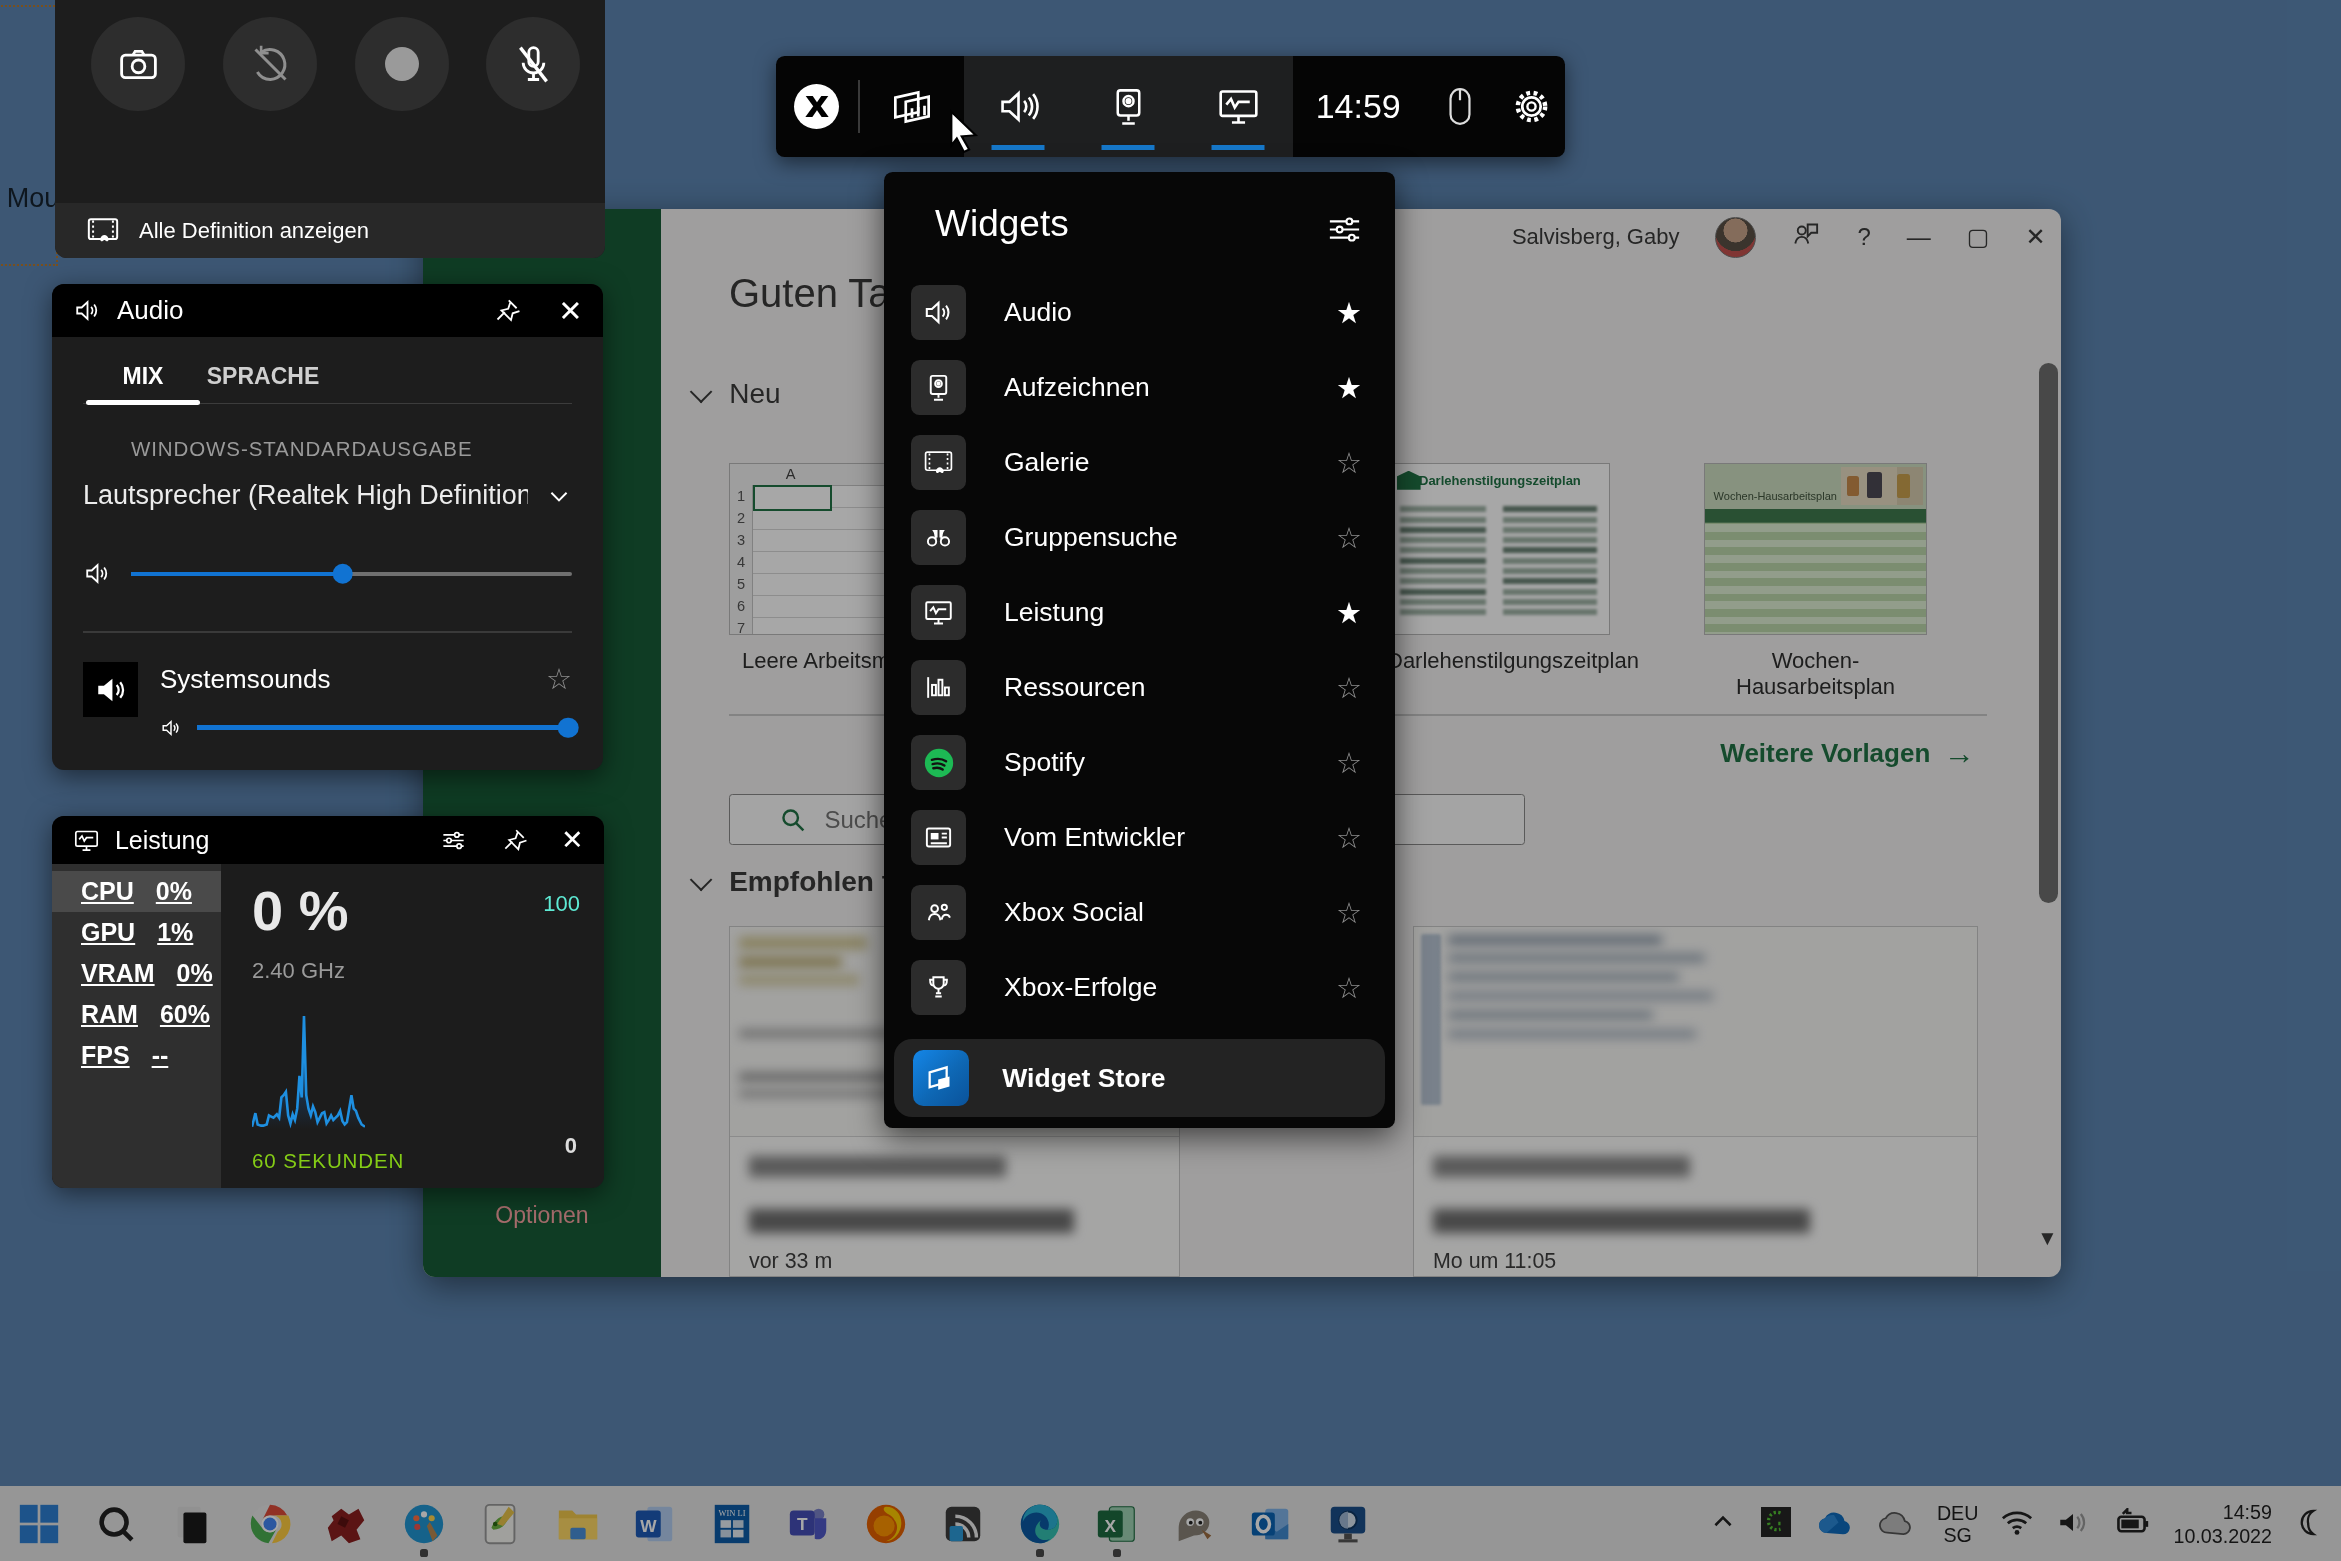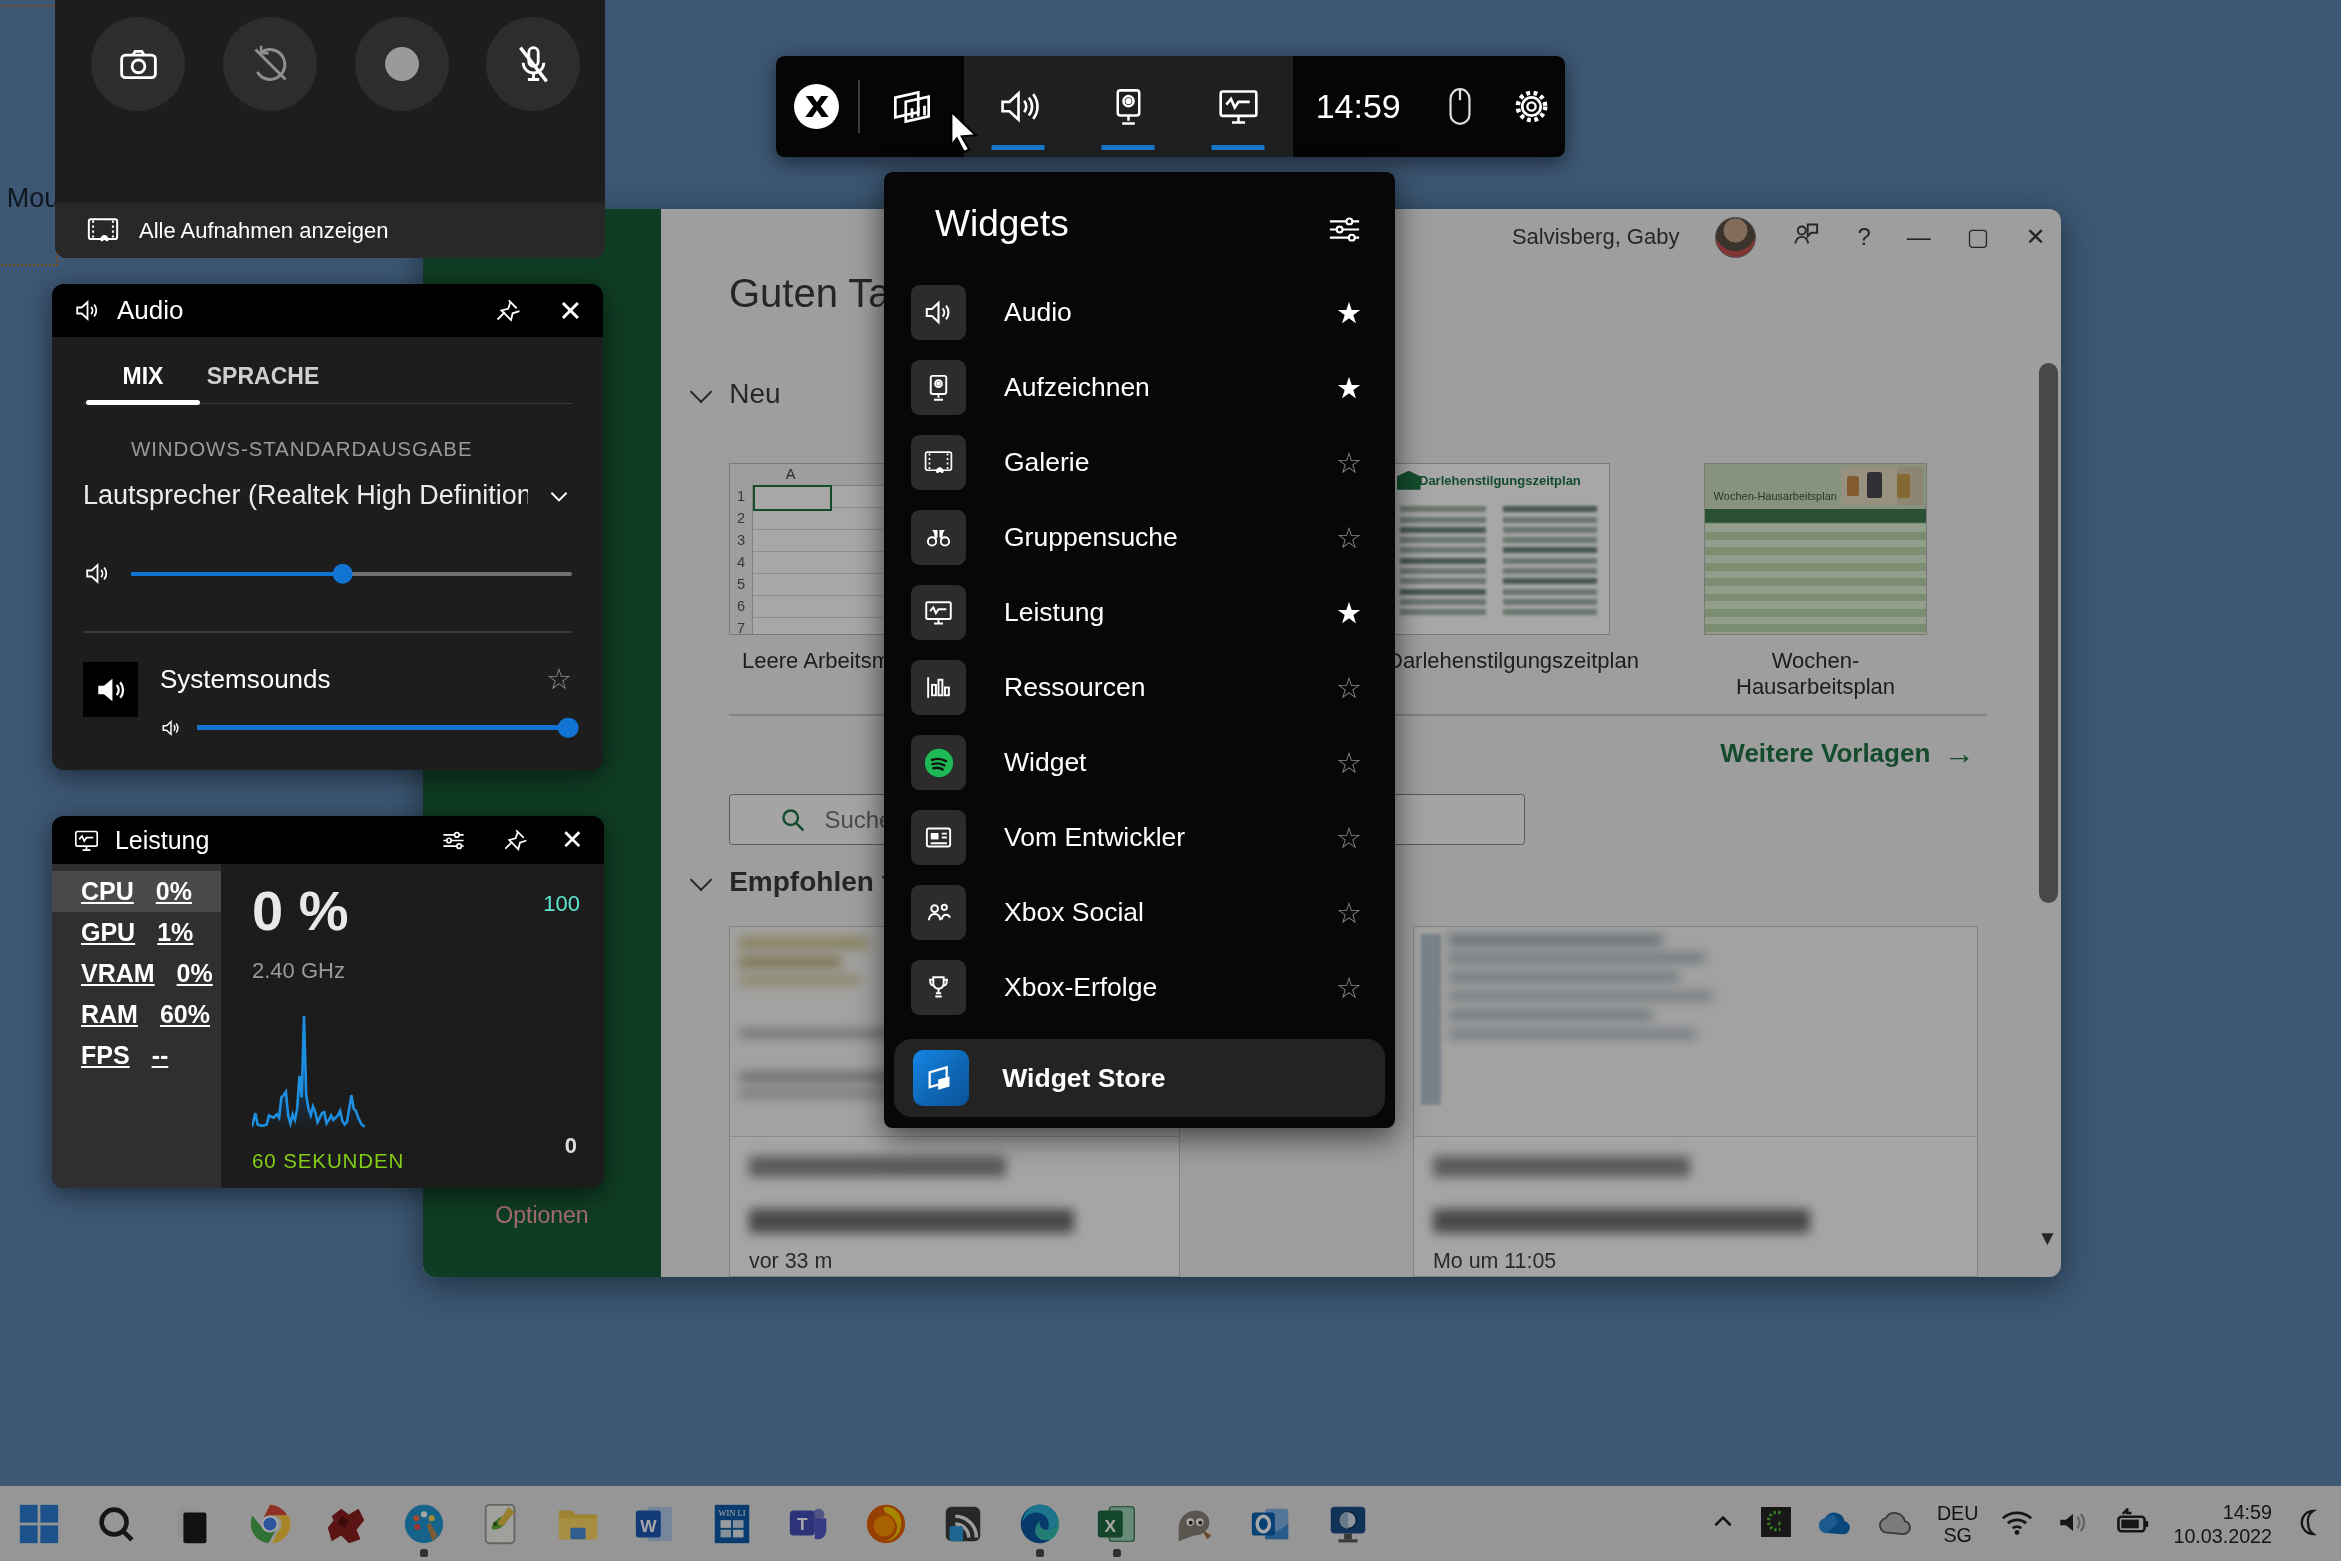--- a/index.html
+++ b/index.html
@@ -622,21 +622,21 @@
         </svg>
     </div>
     <div id="cap-row">
       <svg width="34" height="29" viewBox="0 0 24 20">
           <g fill="none" stroke="#fff" stroke-width="1.4">
         <rect x="2" y="2" width="20" height="14" rx="1.5"></rect>
             <path d="M5 3v12M19 3v12" stroke-dasharray="1.5 2"></path>
           </g>
         <path d="M10 16c.5-1.8 1.6-2.8 3-2.8s2.5 1 3 2.8c0 1.4-1 2-1.8 1.4l-1.2-.8-1.2.8c-.8.6-1.8 0-1.8-1.4z" fill="#fff"></path>
         </svg>
-      <span>Alle Aufnahmen anzeigen</span>
+      <span>Alle Definition anzeigen</span>
     </div>
   </div>
 
   <div id="audio" class="gb panel">
     <div class="ptitle">
       <svg width="29" height="29" viewBox="0 0 24 24">
           <g fill="none" stroke="#fff" stroke-width="1.5">
         <path d="M3.5 9.5v5h3.7l4.8 4.5v-14L7.2 9.5H3.5z"></path>
             <path d="M15 9a4.5 4.5 0 010 6"></path>
             <path d="M17.5 7a8 8 0 010 10"></path>
@@ -947,21 +947,21 @@
         <span class="mi-tile">
             <svg width="34" height="34" viewBox="0 0 24 24">
           <circle cx="12" cy="12" r="10" fill="#1db954"></circle>
               <g fill="none" stroke="#121212" stroke-width="1.7" stroke-linecap="round">
           <path d="M7 9.8c3.2-1 7-1 10 1"></path>
                 <path d="M7.5 12.8c2.7-.8 5.8-.7 8.3 1"></path>
                 <path d="M8 15.7c2.2-.6 4.6-.5 6.6.9"></path>
               </g>
             </svg>
           </span>
-        <span class="mi-label">Widget</span>
+        <span class="mi-label">Spotify</span>
         <span class="star">☆</span>
       </div>
       <div class="menu-item">
         <span class="mi-tile">
             <svg width="31" height="31" viewBox="0 0 24 24">
               <g fill="none" stroke="#fff" stroke-width="1.5">
           <rect x="3" y="5" width="18" height="14" rx="1.5"></rect>
                 <rect x="6" y="8.5" width="6" height="5" fill="#fff" stroke="none"></rect>
                 <path d="M14.5 9h4M14.5 12h4M6 16.5h12.5"></path>
               </g>

